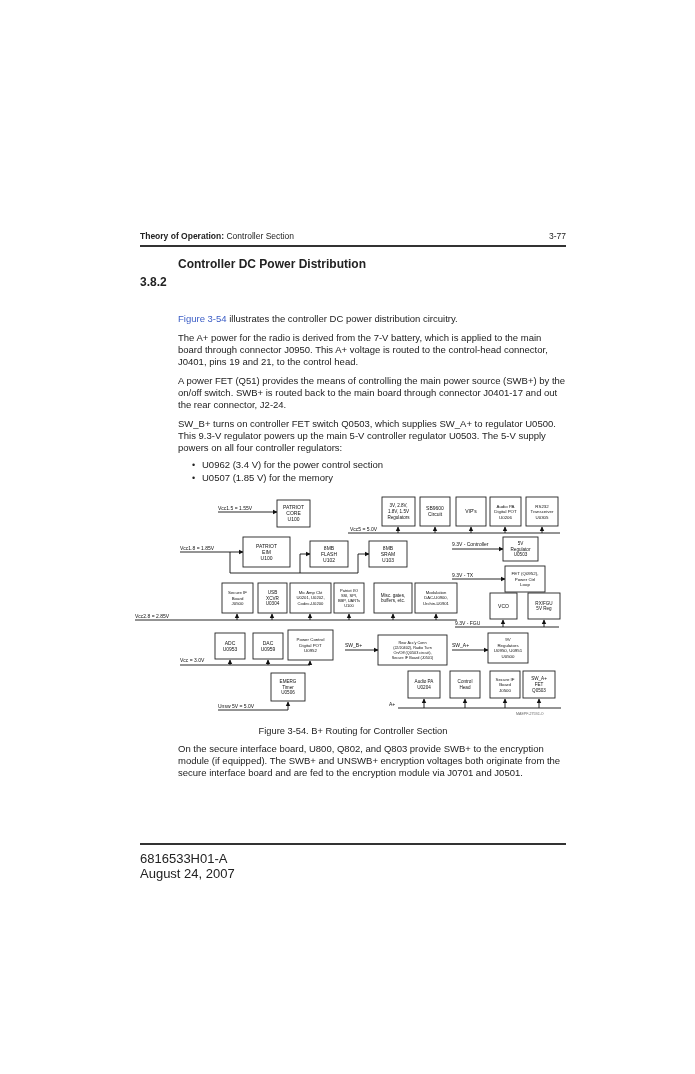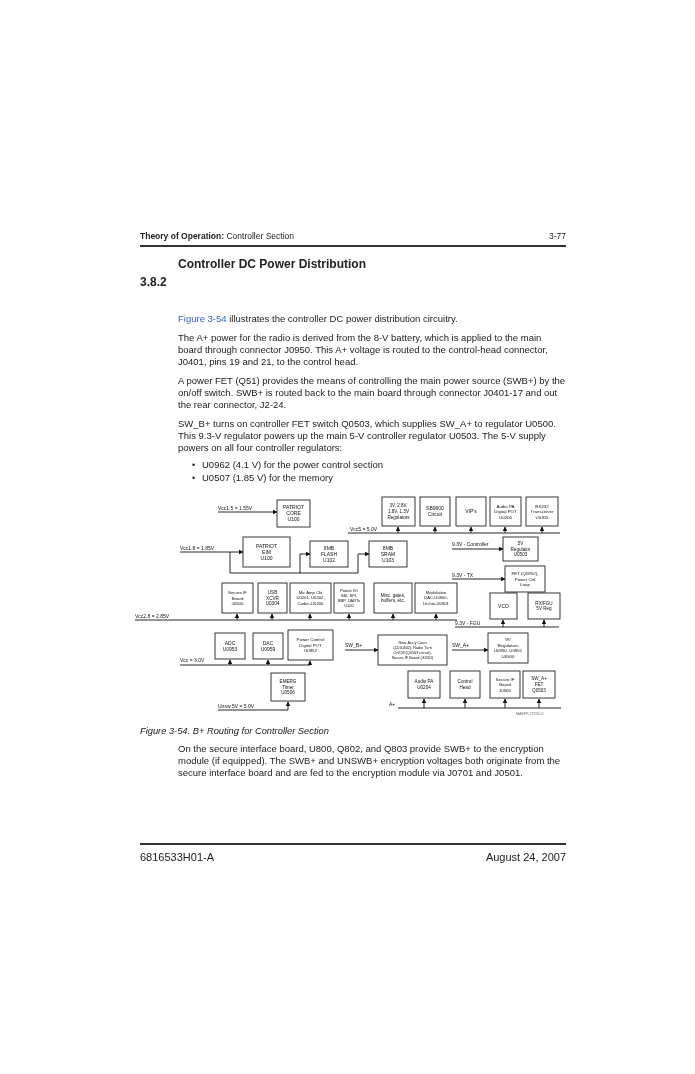--- a/index.html
+++ b/index.html
@@ -12,24 +12,24 @@
   .section-heading{margin-top:10px;font-size:12px;font-weight:bold;line-height:15px;display:flex;}
   .sec-num{width:38px;flex:0 0 38px;margin-top:18px;}
   p.body{font-size:9.5px;line-height:12px;margin:7px 0 0 38px;}
   p.first{margin-top:23px;}
   .xref{color:#3a5cc5;text-decoration:none;cursor:pointer;}
   ul.blist{list-style:none;margin:5px 0 0 0;padding:0 0 0 62px;}
   ul.blist li{font-size:9.5px;line-height:12px;margin:1.5px 0;position:relative;}
   ul.blist li::before{content:"•";position:absolute;left:-10px;font-size:9px;}
   .diagram{position:relative;margin:9px 0 0 -7px;width:437px;height:229px;}
   .diagram svg{display:block;}
-  .fig-caption{font-size:9.3px;font-style:italic;text-align:left;margin-top:4px;}
+  .fig-caption{font-size:9.3px;text-align:center;margin-top:4px;}
   .footer{position:absolute;left:140px;top:843px;width:426px;}
   .footer-rule{height:1.6px;background:#333;}
-  .footer-row{display:flex;justify-content:space-between;font-size:11px;margin-top:6px;}
+  .footer-row{display:flex;justify-content:space-between;font-size:13px;margin-top:6px;flex-direction:column;}
 </style>
 </head>
 <body>
 
 <div class="page">
   <div class="content">
 
     <div class="running-header">
       <div>
         <span class="rh-bold">Theory of Operation:</span><span> Controller Section</span>
@@ -38,26 +38,26 @@
     </div>
     <div class="header-rule"></div>
 
     <div class="section-heading">
       <span class="sec-num">3.8.2</span>
       <span class="sec-title">Controller DC Power Distribution</span>
     </div>
 
     <p class="body first"><a class="xref">Figure 3-54</a><span> illustrates the controller DC power distribution circuitry.</span></p>
 
-    <p class="body">The A+ power for the radio is derived from the 8-V battery, which is applied to the main board through connector J0950. This A+ voltage is routed to the control-head connector, J0401, pins 19 and 21, to the control head.</p>
+    <p class="body">The A+ power for the radio is derived from the 7-V battery, which is applied to the main board through connector J0950. This A+ voltage is routed to the control-head connector, J0401, pins 19 and 21, to the control head.</p>
     <p class="body">A power FET (Q51) provides the means of controlling the main power source (SWB+) by the on/off switch. SWB+ is routed back to the main board through connector J0401-17 and out the rear connector, J2-24.</p>
     <p class="body">SW_B+ turns on controller FET switch Q0503, which supplies SW_A+ to regulator U0500. This 9.3-V regulator powers up the main 5-V controller regulator U0503. The 5-V supply powers on all four controller regulators:</p>
 
     <ul class="blist">
-      <li>U0962 (4.1 V) for the power control section</li>
+      <li>U0962 (3.4 V) for the power control section</li>
       <li>U0507 (1.85 V) for the memory</li>
     </ul>
 
 
     <div class="diagram">
       <svg id="diagram-svg" width="437" height="229" viewBox="0 0 437 229" xmlns="http://www.w3.org/2000/svg">
         <defs>
           <marker id="arr" markerWidth="6" markerHeight="6" refX="4.4" refY="3" orient="auto" markerUnits="userSpaceOnUse">
             <path d="M0,0.6 L5,3 L0,5.4 z" fill="#111"></path>
           </marker>

